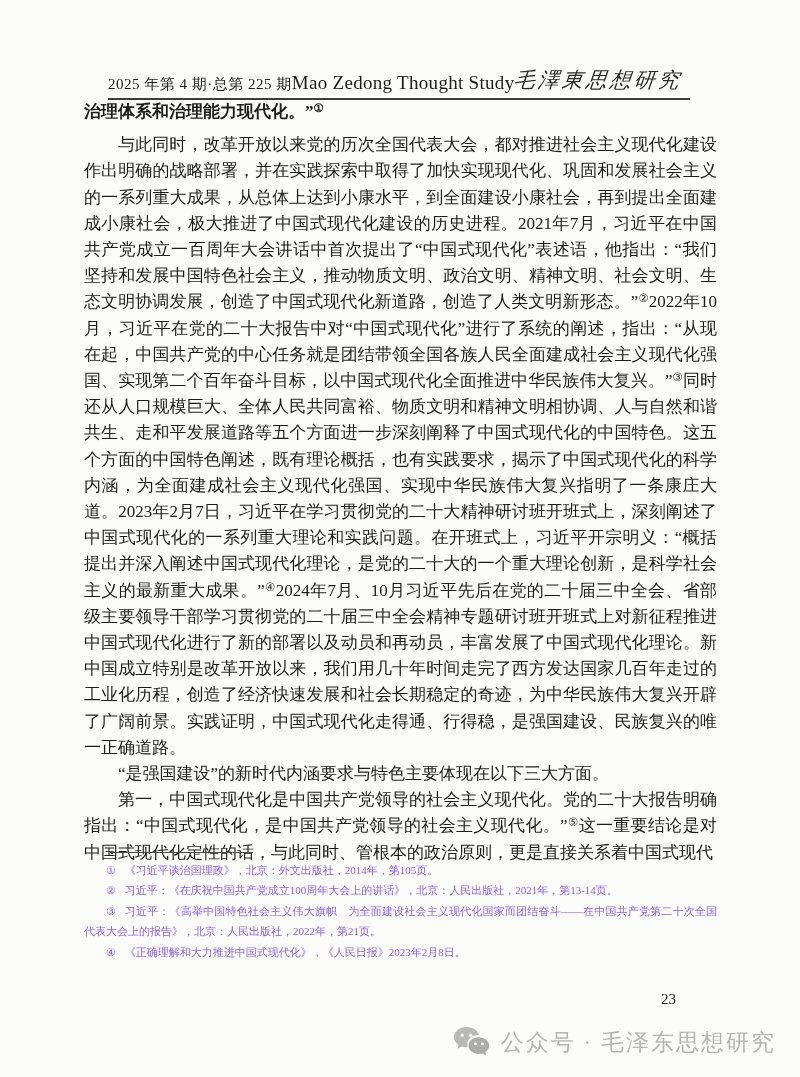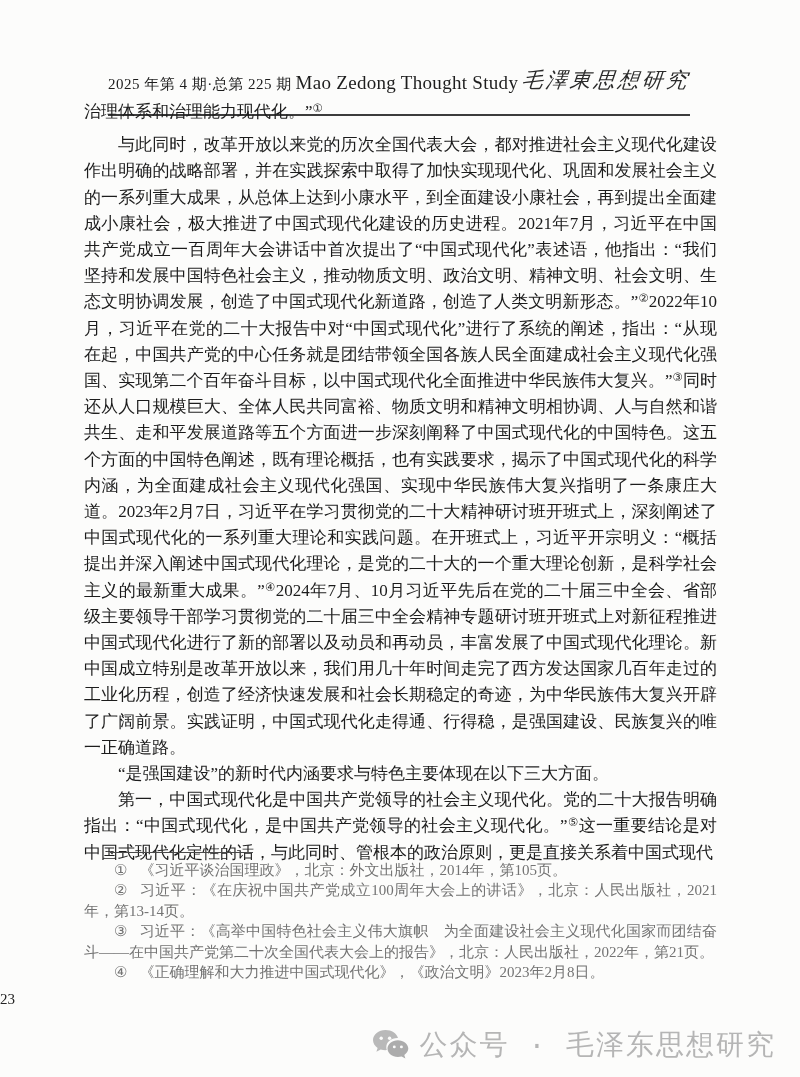--- a/index.html
+++ b/index.html
@@ -8,68 +8,68 @@
     position:relative;
     width:800px;height:1077px;
     margin:0 auto;
     background:#fcfcfb;
     color:#222;
     overflow:hidden;
   }
   
   .header{
     position:absolute; top:66px; left:108px; right:110px;
-    display:flex; align-items:flex-end; justify-content:space-between;
+    display:flex; align-items:flex-end; justify-content:flex-start;
     border-bottom:2px solid #3c3c3c;
-    padding-bottom:20px;
+    padding-bottom:4px;
   }
   .header .issue{font-size:15px; letter-spacing:0.5px; color:#1d1d1d;}
   .header .en-title{font-size:19px; color:#1d1d1d; letter-spacing:0.3px;}
   .header .calligraphy{
     font-size:21px; font-style:italic; letter-spacing:3px; color:#2a2a2a;
     transform:skewX(-6deg);
   }
   
   .body-text{
     position:absolute; top:99px; left:84px; width:633px;
     font-size:17px; line-height:26.2px;
     text-align:justify;
     color:#1c1c1c;
   }
   .body-text p{margin:0;}
   .body-text p.indent{text-indent:2em;}
-  .body-text p.cont{margin-bottom:7px;}
+  .body-text p.cont{margin-bottom:7px;font-weight:bold;}
   .body-text sup{
     font-size:11.5px; line-height:0; vertical-align:0.45em;
   }
   
   .footnote-separator{
     position:absolute; top:852px; left:110px;
     width:143px; height:0; border-top:1.5px solid #4a4a4a;
   }
   .footnotes{
     position:absolute; top:860px; left:84px; width:633px;
-    font-size:15px; line-height:20.4px;
-    text-align:justify; color:#737373;
+    font-size:11px; line-height:20.4px;
+    text-align:justify; color:#8b5cf6;
   }
   .footnotes p{margin:0; text-indent:2em;}
   .footnotes .fn-marker{margin-right:0.8em;}
   
   .page-number{
     position:absolute; top:991px; left:0; width:676px;
-    text-align:left; font-size:15px; color:#222;
+    text-align:right; font-size:15px; color:#222;
   }
   .watermark{
     position:absolute; top:1026px; right:24px;
     display:flex; align-items:center; gap:11px;
     color:#b5b5b5;
   }
   .watermark .wm-text{
-    font-family:Liberation Mono, monospace;
-    font-size:28px; letter-spacing:2px;
+    font-family:Liberation Serif, serif;
+    font-size:23px; letter-spacing:2px;
   }
   .wechat-icon{width:37px;height:33px;display:block;}
 </style>
 </head>
 <body>
 
 <div class="page">
 
   <div class="header">
     <span class="issue">2025 年第 4 期·总第 225 期</span>
@@ -82,21 +82,21 @@
       <p class="para indent"><span>与此同时，改革开放以来党的历次全国代表大会，都对推进社会主义现代化建设作出明确的战略部署，并在实践探索中取得了加快实现现代化、巩固和发展社会主义的一系列重大成果，从总体上达到小康水平，到全面建设小康社会，再到提出全面建成小康社会，极大推进了中国式现代化建设的历史进程。2021年7月，习近平在中国共产党成立一百周年大会讲话中首次提出了“中国式现代化”表述语，他指出：“我们坚持和发展中国特色社会主义，推动物质文明、政治文明、精神文明、社会文明、生态文明协调发展，创造了中国式现代化新道路，创造了人类文明新形态。”</span><sup>②</sup><span>2022年10月，习近平在党的二十大报告中对“中国式现代化”进行了系统的阐述，指出：“从现在起，中国共产党的中心任务就是团结带领全国各族人民全面建成社会主义现代化强国、实现第二个百年奋斗目标，以中国式现代化全面推进中华民族伟大复兴。”</span><sup>③</sup><span>同时还从人口规模巨大、全体人民共同富裕、物质文明和精神文明相协调、人与自然和谐共生、走和平发展道路等五个方面进一步深刻阐释了中国式现代化的中国特色。这五个方面的中国特色阐述，既有理论概括，也有实践要求，揭示了中国式现代化的科学内涵，为全面建成社会主义现代化强国、实现中华民族伟大复兴指明了一条康庄大道。2023年2月7日，习近平在学习贯彻党的二十大精神研讨班开班式上，深刻阐述了中国式现代化的一系列重大理论和实践问题。在开班式上，习近平开宗明义：“概括提出并深入阐述中国式现代化理论，是党的二十大的一个重大理论创新，是科学社会主义的最新重大成果。”</span><sup>④</sup><span>2024年7月、10月习近平先后在党的二十届三中全会、省部级主要领导干部学习贯彻党的二十届三中全会精神专题研讨班开班式上对新征程推进中国式现代化进行了新的部署以及动员和再动员，丰富发展了中国式现代化理论。新中国成立特别是改革开放以来，我们用几十年时间走完了西方发达国家几百年走过的工业化历程，创造了经济快速发展和社会长期稳定的奇迹，为中华民族伟大复兴开辟了广阔前景。实践证明，中国式现代化走得通、行得稳，是强国建设、民族复兴的唯一正确道路。</span></p>
       <p class="para indent"><span>“是强国建设”的新时代内涵要求与特色主要体现在以下三大方面。</span></p>
       <p class="para indent"><span>第一，中国式现代化是中国共产党领导的社会主义现代化。党的二十大报告明确指出：“中国式现代化，是中国共产党领导的社会主义现代化。”</span><sup>⑤</sup><span>这一重要结论是对中国式现代化定性的话，与此同时、管根本的政治原则，更是直接关系着中国式现代</span></p>
     </div>
 
   <div class="footnote-separator"></div>
   <div class="footnotes">
       <p><span class="fn-marker">①</span><span>《习近平谈治国理政》，北京：外文出版社，2014年，第105页。</span></p>
       <p><span class="fn-marker">②</span><span>习近平：《在庆祝中国共产党成立100周年大会上的讲话》，北京：人民出版社，2021年，第13-14页。</span></p>
       <p><span class="fn-marker">③</span><span>习近平：《高举中国特色社会主义伟大旗帜　为全面建设社会主义现代化国家而团结奋斗——在中国共产党第二十次全国代表大会上的报告》，北京：人民出版社，2022年，第21页。</span></p>
-      <p><span class="fn-marker">④</span><span>《正确理解和大力推进中国式现代化》，《政治文明》2023年2月8日。</span></p>
+      <p><span class="fn-marker">④</span><span>《正确理解和大力推进中国式现代化》，《人民日报》2023年2月8日。</span></p>
     </div>
 
   <div class="page-number">23</div>
 
   <div class="watermark">
     <svg class="wechat-icon" viewBox="0 0 37 33" xmlns="http://www.w3.org/2000/svg" aria-hidden="true">
 
       <path fill="#b9b9b9" d="M13.5 1C6.6 1 1 5.5 1 11.1c0 3.2 1.8 6 4.6 7.8l-1.2 3.9 4.3-2.2c1.5.4 3.1.6 4.8.6.4 0 .9 0 1.3-.1-.3-.9-.5-1.8-.5-2.8 0-5.1 4.9-9.2 11-9.2h.7C24.9 4.5 19.7 1 13.5 1z"></path>
       <circle cx="9.2" cy="9.3" r="1.7" fill="#fcfcfb"></circle>
       <circle cx="17.6" cy="9.3" r="1.7" fill="#fcfcfb"></circle>

